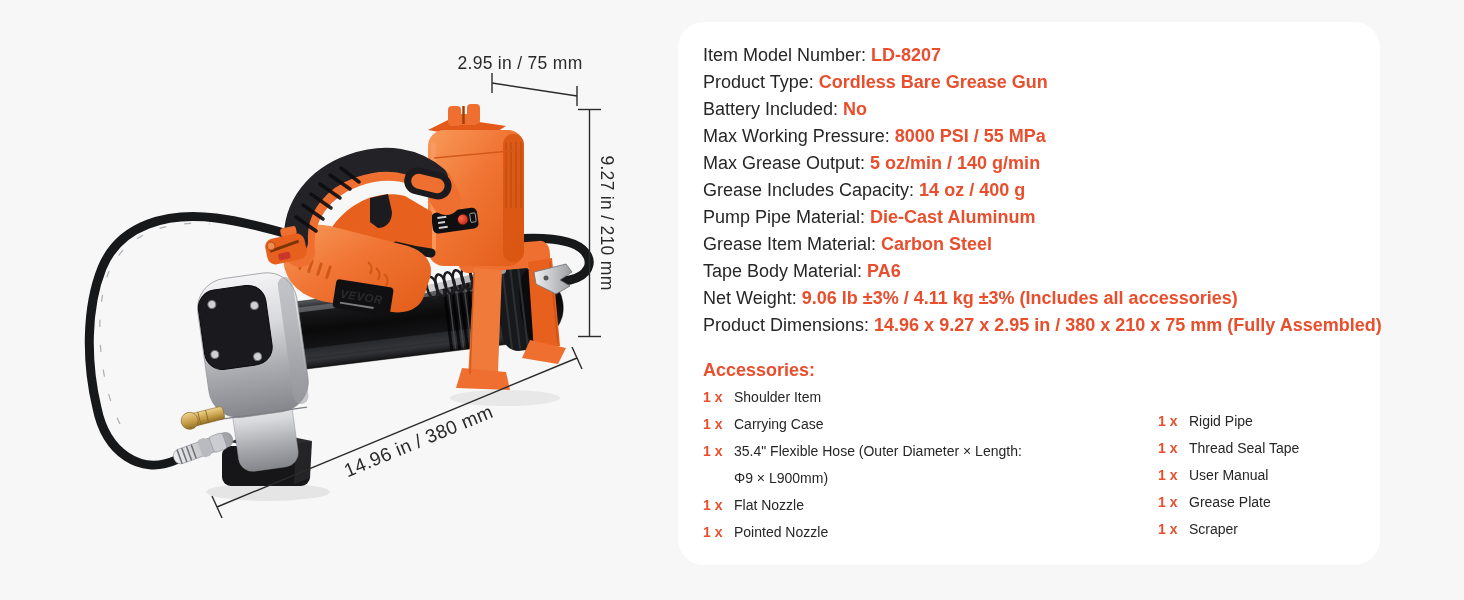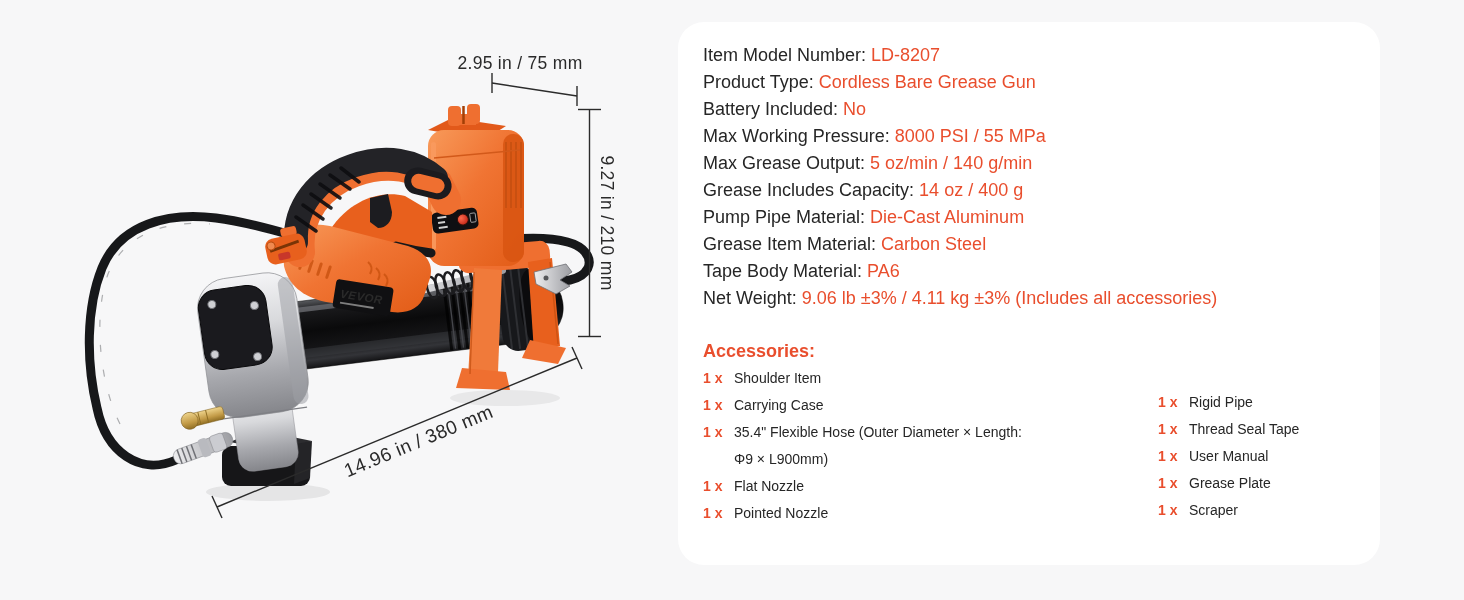--- a/index.html
+++ b/index.html
@@ -21,22 +21,22 @@
   .dim-label-big{font-size:19px;letter-spacing:.4px}
   .logo-text{font-size:11.5px;font-weight:bold;font-style:italic;letter-spacing:.5px}
 
   .card{
     position:absolute;left:678px;top:22px;width:702px;height:543px;
     background:var(--card_bg);border-radius:26px;
     padding:20px 18px 0 25px;color:var(--ink);
   }
   .spec-line{font-size:18px;line-height:27px;white-space:nowrap}
   .spec-line .lbl{color:var(--ink)}
-  .spec-line .val{color:var(--accent);font-weight:normal}
-  .acc-heading{margin-top:26px;font-size:18px;line-height:27px;font-weight:bold;color:var(--accent)}
+  .spec-line .val{color:var(--accent);font-weight:bold}
+  .acc-heading{margin-top:18px;font-size:18px;line-height:27px;font-weight:bold;color:var(--accent)}
   .acc-cols{position:relative}
   .acc-col-right{position:absolute;left:455px;top:24px}
   .acc-item{display:flex;font-size:14px;line-height:27px}
   .acc-item .qty{flex:0 0 31px;color:var(--accent);font-weight:bold}
   .acc-item .nm{color:var(--ink)}
 </style>
 </head>
 <body>
 
 <div class="figure">
@@ -293,20 +293,21 @@
     <div class="spec-line"><span class="lbl">Item Model Number: </span><span class="val">LD-8207</span></div>
     <div class="spec-line"><span class="lbl">Product Type: </span><span class="val">Cordless Bare Grease Gun</span></div>
     <div class="spec-line"><span class="lbl">Battery Included: </span><span class="val">No</span></div>
     <div class="spec-line"><span class="lbl">Max Working Pressure: </span><span class="val">8000 PSI / 55 MPa</span></div>
     <div class="spec-line"><span class="lbl">Max Grease Output: </span><span class="val">5 oz/min / 140 g/min</span></div>
     <div class="spec-line"><span class="lbl">Grease Includes Capacity: </span><span class="val">14 oz / 400 g</span></div>
     <div class="spec-line"><span class="lbl">Pump Pipe Material: </span><span class="val">Die-Cast Aluminum</span></div>
     <div class="spec-line"><span class="lbl">Grease Item Material: </span><span class="val">Carbon Steel</span></div>
     <div class="spec-line"><span class="lbl">Tape Body Material: </span><span class="val">PA6</span></div>
     <div class="spec-line"><span class="lbl">Net Weight: </span><span class="val">9.06 lb ±3% / 4.11 kg ±3% (Includes all accessories)</span></div>
+    <div class="spec-line"><span class="lbl">Product Dimensions: </span><span class="val">14.96 x 9.27 x 2.95 in / 380 x 210 x 75 mm (Fully Assembled)</span></div>
   </div>
 
   <div class="acc-heading">Accessories:</div>
 
   <div class="acc-cols">
     <div class="acc-col-left">
       <div class="acc-item">
           <span class="qty">1 x</span>
           <span class="nm">Shoulder Item</span>
         </div>

